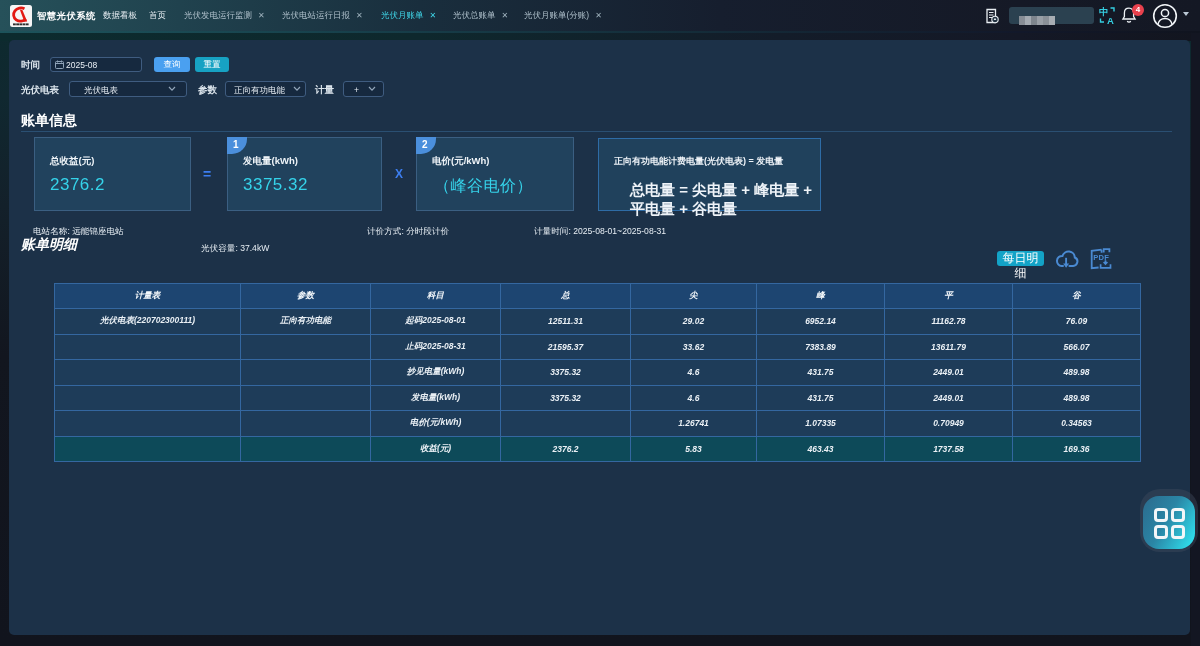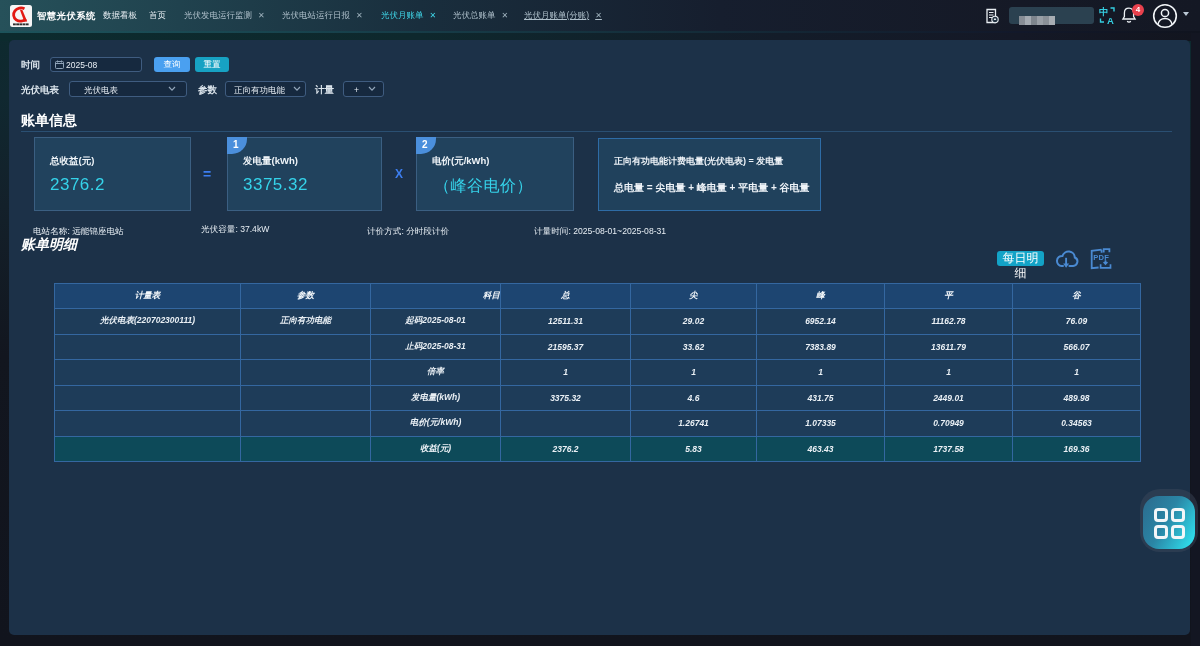--- a/index.html
+++ b/index.html
@@ -85,21 +85,21 @@
         </g>
       </svg>
     </div>
     <div class="brand">智慧光伏系统</div>
     <div class="tmenu" style="left:103px;">数据看板</div>
     <div class="tmenu" style="left:149px;">首页</div>
     <div class="tab" style="left:184px;">光伏发电运行监测<span class="x">✕</span></div>
     <div class="tab" style="left:282px;">光伏电站运行日报<span class="x">✕</span></div>
     <div class="tab active" style="left:381px;">光伏月账单<span class="x">✕</span></div>
     <div class="tab" style="left:453px;">光伏总账单<span class="x">✕</span></div>
-    <div class="tab" style="left:524px;text-decoration:underline;">光伏月账单(分账)<span class="x">✕</span></div>
+    <div class="tab" style="left:524px;">光伏月账单(分账)<span class="x">✕</span></div>
     <div id="search">
       <div class="mosaic">
         <span style="background:#878d95;"></span><span style="background:#a4aab1;"></span><span style="background:#7e858d;"></span><span style="background:#999fa6;"></span><span style="background:#8a9097;"></span><span style="background:#a8adb3;"></span>
       </div>
     </div>
 
     <svg class="abs" style="top:7px;left:984px;" width="17" height="18" viewBox="0 0 17 18">
       <path d="M3 2.5 h8.5 v13 H3 Z" fill="none" stroke="#e8edf2" stroke-width="1.3"></path>
       <path d="M5 5.5 h4.5 M5 8 h4.5 M5 10.5 h3" stroke="#e8edf2" stroke-width="1.1"></path>
       <circle cx="11" cy="12.5" r="3.2" fill="#20303f" stroke="#e8edf2" stroke-width="1.1"></circle>
@@ -175,25 +175,25 @@
     <div class="val">3375.32</div>
   </div>
   <div class="op" style="top:167px;left:395px;font-size:12px;">X</div>
   <div class="card" style="left:416px;width:158px;">
     <div class="badge">2</div>
     <div class="lbl">电价(元/kWh)</div>
     <div class="val" style="font-size:16px;top:38px;left:17px;">（峰谷电价）</div>
   </div>
   <div class="abs" style="top:138px;left:598px;width:223px;height:73px;background:#20415c;border:1px solid #2e6ca6;">
     <div style="position:absolute;top:16px;left:15px;font-size:9px;font-weight:bold;color:#eef3f8;">正向有功电能计费电量(光伏电表) = 发电量</div>
-    <div style="position:absolute;top:42px;left:15px;font-size:10px;font-weight:bold;color:#eef3f8;">总电量 = 尖电量 + 峰电量 + 平电量 + 谷电量</div>
+    <div style="position:absolute;top:42px;left:31px;font-size:15px;font-weight:bold;color:#eef3f8;">总电量 = 尖电量 + 峰电量 + 平电量 + 谷电量</div>
   </div>
 
   <div class="inforow" style="left:33px;top:226px;">电站名称: 远能锦座电站</div>
-  <div class="inforow" style="left:201px;top:224px;">光伏容量: 37.4kW</div>
+  <div class="inforow" style="left:201px;top:243px;">光伏容量: 37.4kW</div>
   <div class="inforow" style="left:367px;top:226px;">计价方式: 分时段计价</div>
   <div class="inforow" style="left:534px;top:226px;">计量时间: 2025-08-01~2025-08-31</div>
 
   <div class="sectitle" style="top:236px;left:21px;font-style:italic;">账单明细</div>
   <div class="btn" style="top:251px;left:997px;width:47px;height:15px;line-height:15px;background:#13a3c7;font-size:12px;">每日明细</div>
 
   <svg class="abs" style="top:246px;left:1054px;" width="25" height="25" viewBox="0 0 25 25">
     <path d="M9.0 20.1 H7.7 A5.1 5.1 0 1 1 8.5 9.9 A6.3 6.3 0 0 1 20.8 11.5 A4.4 4.4 0 0 1 18.7 19.9 H15.4" fill="none" stroke="#4a8ad2" stroke-width="2" stroke-linecap="round"></path>
     <path d="M12.1 11.8 V18" fill="none" stroke="#4a8ad2" stroke-width="1.9"></path>
     <path d="M12.1 21.7 L9.1 17.6 H15.1 Z" fill="#4a8ad2"></path>
@@ -205,21 +205,21 @@
     <text x="4.2" y="12.3" font-size="7.6" font-weight="bold" fill="#4a8ad2" font-family="Liberation Sans" letter-spacing="0.2">PDF</text>
     <path d="M16.5 12.2 V15.4 M14.6 14 l1.9 2.1 l1.9 -2.1" fill="none" stroke="#4a8ad2" stroke-width="1.6"></path>
     <path d="M11.6 16.2 V19.9 H21.5 V16.2" fill="none" stroke="#4a8ad2" stroke-width="1.7"></path>
   </svg>
 
   <table id="btable">
     <tbody>
         <tr class="hdr">
       <td style="width:186px;">计量表</td>
           <td style="width:130px;">参数</td>
-          <td style="width:130px;text-align:right;">科目</td>
+          <td style="width:130px;">科目</td>
           <td style="width:130px;">总</td>
       <td style="width:126px;">尖</td>
           <td style="width:128px;">峰</td>
           <td style="width:128px;">平</td>
           <td style="width:128px;">谷</td>
     </tr>
     <tr>
           <td>光伏电表(220702300111)</td>
           <td>正向有功电能</td>
           <td>起码2025-08-01</td>
@@ -235,26 +235,26 @@
           <td>止码2025-08-31</td>
           <td>21595.37</td>
           <td>33.62</td>
           <td>7383.89</td>
           <td>13611.79</td>
           <td>566.07</td>
         </tr>
     <tr>
           <td></td>
           <td></td>
-          <td>倍率</td>
-          <td>1</td>
-          <td>1</td>
-          <td>1</td>
-          <td>1</td>
-          <td>1</td>
+          <td>抄见电量(kWh)</td>
+          <td>3375.32</td>
+          <td>4.6</td>
+          <td>431.75</td>
+          <td>2449.01</td>
+          <td>489.98</td>
         </tr>
     <tr>
           <td></td>
           <td></td>
           <td>发电量(kWh)</td>
           <td>3375.32</td>
           <td>4.6</td>
           <td>431.75</td>
           <td>2449.01</td>
           <td>489.98</td>

